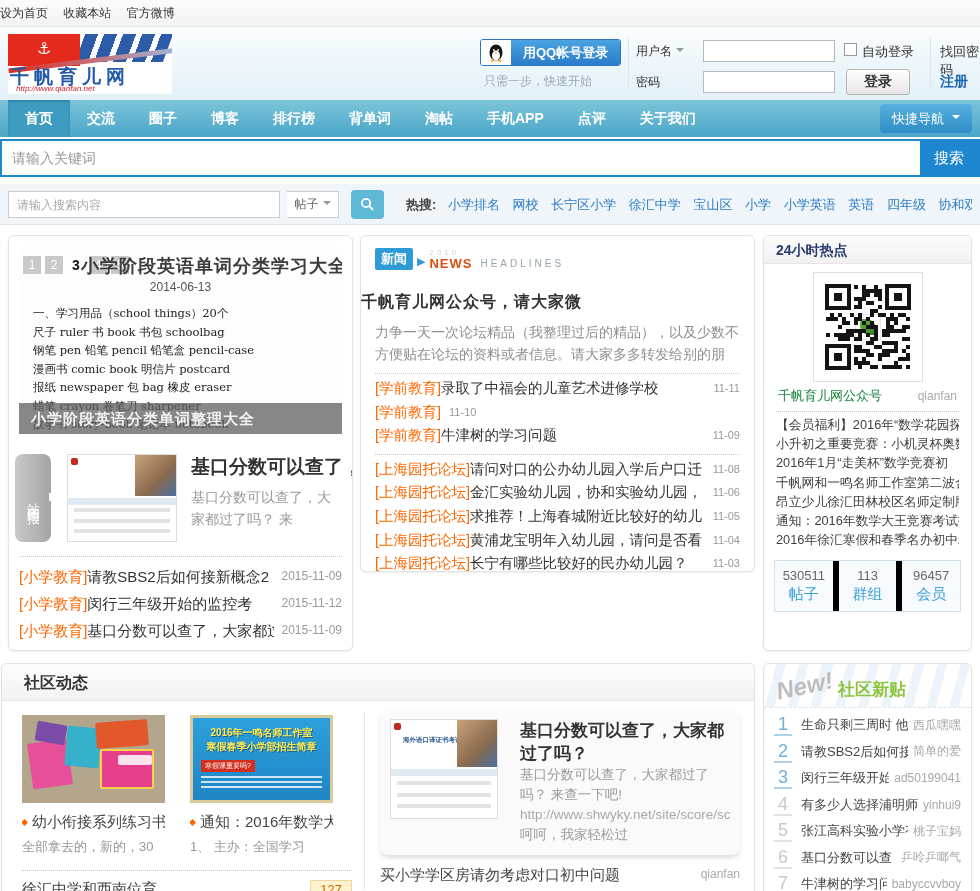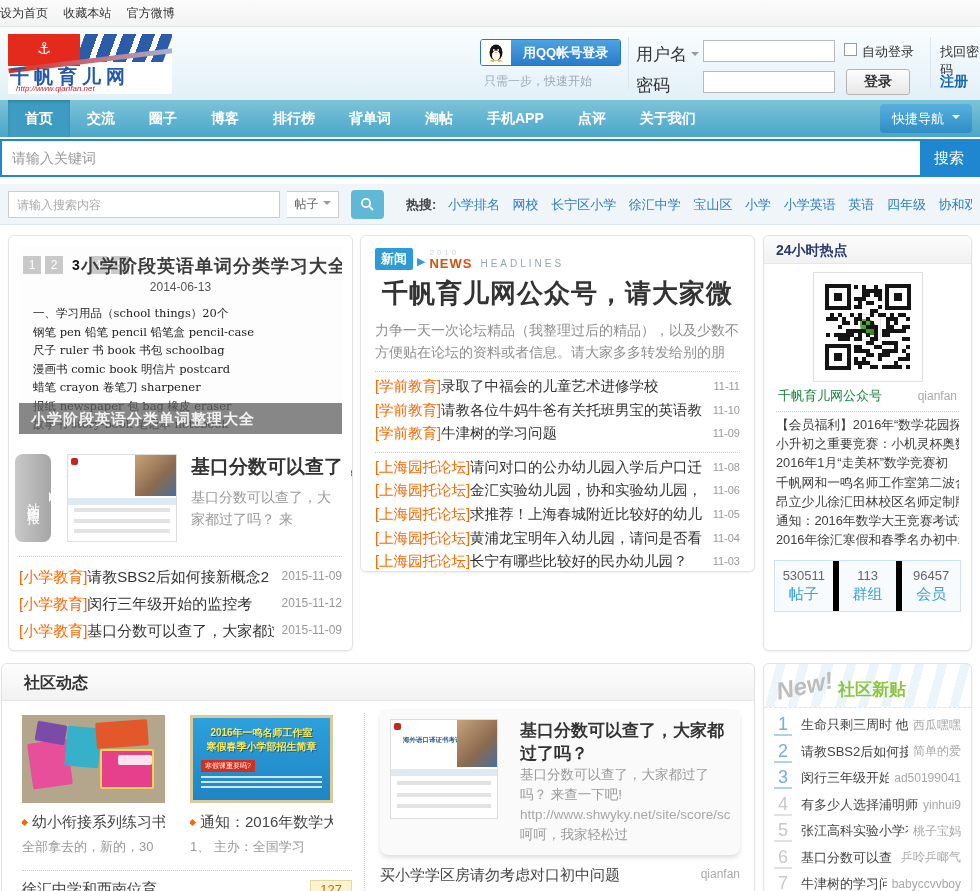--- a/index.html
+++ b/index.html
@@ -17,21 +17,21 @@
   .logo-flag{position:absolute;left:0;top:0;width:72px;height:32px;background:#e32a1c;color:#fff;font-size:16px;text-align:center;line-height:30px;}
   .logo-bldg{position:absolute;right:4px;top:0;width:88px;height:28px;background:repeating-linear-gradient(90deg,#2c5ba8 0 13px,#fff 13px 19px);transform:skewX(-20deg);}
   .logo-slash{position:absolute;left:0;top:24px;width:170px;height:5px;background:linear-gradient(90deg,#e32a1c,#a0b6d8);transform:rotate(-7deg);}
   .logo-name{position:absolute;left:2px;top:30px;font-size:19px;font-weight:bold;color:#2458a8;letter-spacing:5px;white-space:nowrap;}
   .logo-url{position:absolute;left:8px;top:50px;font-size:8px;color:#c23;font-style:italic;}
   .qq-btn{position:absolute;left:480px;top:12px;height:27px;display:flex;align-items:stretch;border:1px solid #2a76c0;border-radius:3px;overflow:hidden;cursor:pointer;}
   .qq-ic{width:30px;background:#fff;display:flex;align-items:center;justify-content:center;}
   .qq-tx{background:linear-gradient(#4ba3e2,#2a7cc9);color:#fff;font-size:13px;font-weight:bold;line-height:25px;padding:0 12px;}
   .qq-hint{position:absolute;left:484px;top:46px;font-size:12px;color:#9aa9b5;}
   .hdiv{position:absolute;top:10px;height:52px;border-left:1px solid #d9e6ef;}
-  .fld-label{position:absolute;font-size:17px;color:#333;}
+  .fld-label{position:absolute;font-size:12px;color:#333;}
   .fld-caret{display:inline-block;width:0;height:0;border:4px solid transparent;border-top-color:#999;vertical-align:middle;margin-left:4px;}
   .fld-input{position:absolute;width:132px;height:22px;border:1px solid #b9b9b9;background:#fff;font-size:12px;padding:0 4px;}
   .cb{position:absolute;width:13px;height:13px;border:1px solid #999;background:#fff;cursor:pointer;}
   .auto-label{position:absolute;font-size:13px;color:#333;}
   .find-pwd{position:absolute;font-size:13px;color:#333;text-decoration:none;cursor:pointer;}
   .login-btn{position:absolute;width:64px;height:26px;background:linear-gradient(#fdfdfd,#e7e7e7);border:1px solid #b5b5b5;border-radius:3px;font-size:14px;font-weight:bold;color:#333;cursor:pointer;font-family:inherit;}
   .register{position:absolute;font-size:14px;font-weight:bold;color:#1a66b3;text-decoration:none;cursor:pointer;}
 
   
   .nav{position:absolute;left:0;top:100px;width:980px;height:37px;background:linear-gradient(#7cc4da,#4aa6c8);}
@@ -92,21 +92,21 @@
 
   
   .p-mid{left:360px;top:235px;width:395px;height:337px;}
   .news-head{display:flex;align-items:flex-end;padding:12px 14px 0;}
   .news-badge{background:#2e9bd6;color:#fff;font-size:13px;font-weight:bold;padding:2px 6px;border-radius:2px;}
   .news-arrow{color:#2e9bd6;font-size:11px;margin:0 4px 2px;}
   .news-logo{display:flex;flex-direction:column;line-height:1;}
   .news-year{font-size:8px;color:#c9d6df;letter-spacing:3px;}
   .news-news{font-size:13px;font-weight:bold;color:#d8500f;letter-spacing:1px;}
   .news-headl{font-size:10px;color:#97a5ad;letter-spacing:3px;margin:0 0 1px 8px;}
-  .headline{text-align:center;font-size:26px;font-weight:bold;color:#333;letter-spacing:1px;margin-top:6px;white-space:nowrap;overflow:hidden;}
+  .headline{font-size:16px;font-weight:bold;color:#333;letter-spacing:1px;margin-top:22px;white-space:nowrap;overflow:hidden;}
   .summary{margin:8px 14px 0;font-size:14px;line-height:22px;color:#8f8f8f;height:46px;overflow:hidden;}
   .p-mid .dotted{margin:6px 14px 0;}
   .mlist{margin:3px 14px 0;}
   .mlist .row{line-height:23.6px;font-size:14.5px;}
   .mlist .rd{font-size:11px;}
 
   
   .p-right{left:763px;top:235px;width:209px;height:416px;}
   .side-head{height:28px;line-height:28px;background:linear-gradient(#fcfcfc,#f1f1f1);border-bottom:1px solid #e6e6e6;font-size:14px;font-weight:bold;color:#2a3c6e;padding-left:12px;}
   .qr{position:relative;width:110px;height:110px;margin:8px auto 0;background:#fff;border:1px solid #e0e0e0;}
@@ -287,25 +287,25 @@
         <span>1</span>
         <span>2</span>
         <span class="on">3</span>
         <span>4</span>
         <span>5</span>
       </div>
       <div class="doc-title">小学阶段英语单词分类学习大全</div>
       <div class="doc-date">2014-06-13</div>
       <div class="doc-lines">
         <div>一、学习用品（school things）20个</div>
+        <div>尺子 ruler 书 book 书包 schoolbag</div>
         <div>钢笔 pen 铅笔 pencil 铅笔盒 pencil-case</div>
-        <div>尺子 ruler 书 book 书包 schoolbag</div>
         <div>漫画书 comic book  明信片 postcard</div>
+        <div>报纸 newspaper 包 bag 橡皮 eraser</div>
         <div>蜡笔 crayon 卷笔刀 sharpener</div>
-        <div>报纸 newspaper 包 bag 橡皮 eraser</div>
         <div>故事书 story-book 笔记本 notebook</div>
         <div>语文书 Chinese book</div>
 
       </div>
       <div class="slide-cap">小学阶段英语分类单词整理大全</div>
     </div>
 
     <div class="teaser">
       <div class="report-tab">站内通报</div>
       <div class="report-arrow"></div>
@@ -361,21 +361,20 @@
     <div class="summary">力争一天一次论坛精品（我整理过后的精品），以及少数不方便贴在论坛的资料或者信息。请大家多多转发给别的朋友。我有一个梦想，</div>
     <div class="dotted"></div>
     <div class="mlist">
       <div class="row">
           <span class="cat">[学前教育]</span>
           <span class="rt">录取了中福会的儿童艺术进修学校</span>
           <span class="rd">11-11</span>
         </div>
       <div class="row">
           <span class="cat">[学前教育]</span>
-          <span class="rt">请教各位牛妈牛爸有关托班男宝的英语教</span>
           <span class="rd">11-10</span>
         </div>
       <div class="row">
           <span class="cat">[学前教育]</span>
           <span class="rt">牛津树的学习问题</span>
           <span class="rd">11-09</span>
         </div>
     </div>
     <div class="dotted"></div>
     <div class="mlist">

